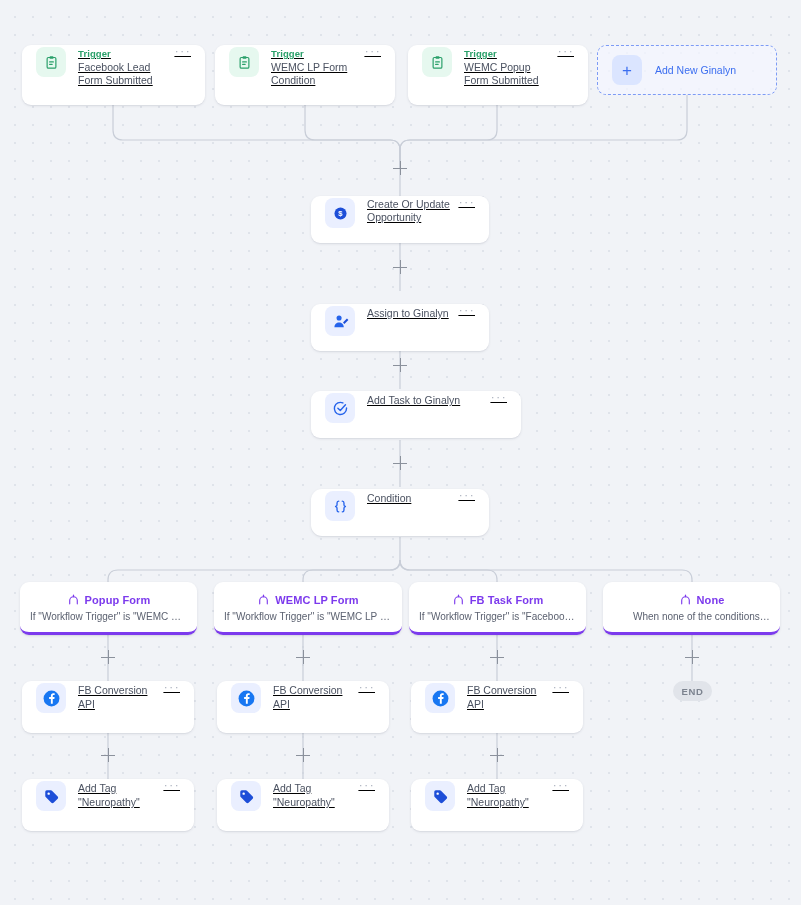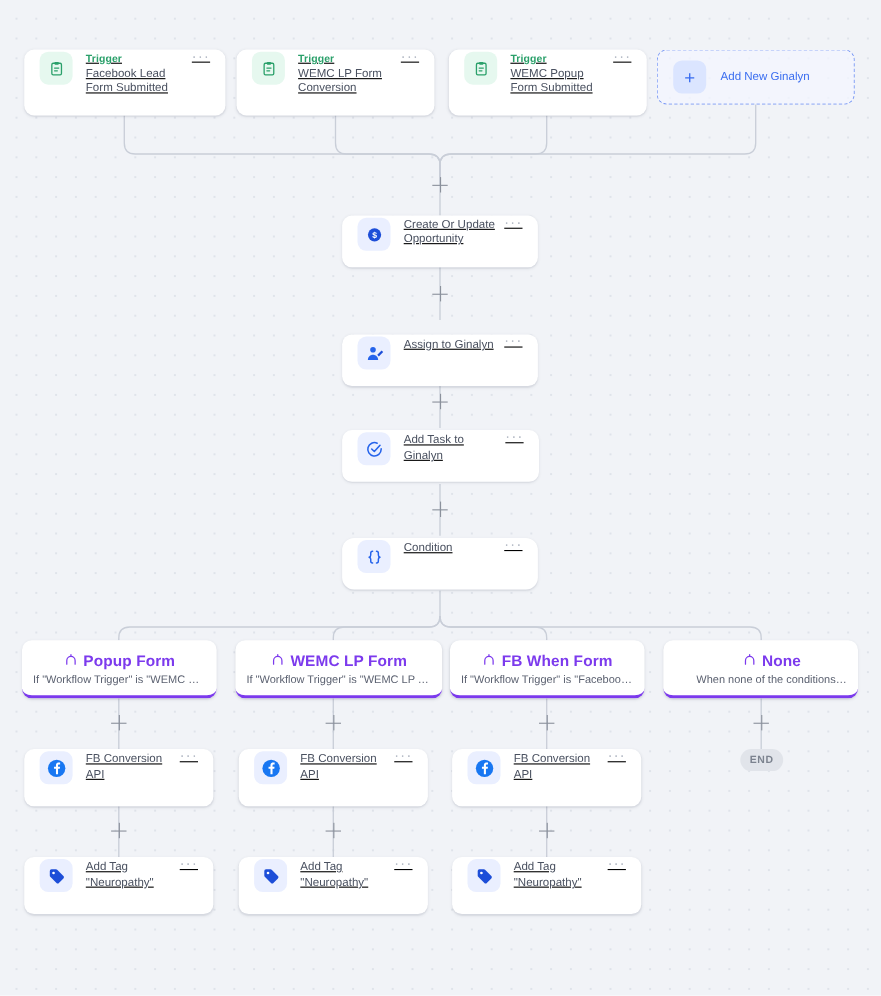--- a/index.html
+++ b/index.html
@@ -154,21 +154,21 @@
     padding: 8px 10px 7px;
     cursor: pointer;
   }
   .branch .head {
     display: flex;
     align-items: center;
     gap: 5px;
     margin-bottom: 5px;
   }
   .branch .bname {
-    font-size: 14px;
+    font-size: 11px;
     font-weight: 700;
     color: #7c3aed;
     letter-spacing: .1px;
   }
   .branch .bdesc {
     font-size: 10px;
     color: #5b6170;
     white-space: nowrap;
     overflow: hidden;
     text-overflow: ellipsis;
@@ -247,21 +247,21 @@
     <span class="icon-wrap green">
       <svg width="15" height="15" viewBox="0 0 24 24" fill="none" stroke="#2aa06a" stroke-width="1.9" stroke-linecap="round" stroke-linejoin="round">
         <rect x="5" y="4" width="14" height="17" rx="2"></rect>
         <rect x="9" y="2" width="6" height="4" rx="1" fill="#2aa06a" stroke="none"></rect>
         <line x1="9" y1="11" x2="15" y2="11"></line>
           <line x1="9" y1="15" x2="13" y2="15"></line>
       </svg>
     </span>
     <span class="body">
       <span class="kicker" style="display:block">Trigger</span>
-      <span class="title" style="display:block">WEMC LP Form Conversion</span>
+      <span class="title" style="display:block">WEMC LP Form Condition</span>
     </span>
     <span class="dots">···</span>
   </div>
 
   <div class="node" style="left:408px; top:45px; width:180px; height:60px;">
     <span class="icon-wrap green">
       <svg width="15" height="15" viewBox="0 0 24 24" fill="none" stroke="#2aa06a" stroke-width="1.9" stroke-linecap="round" stroke-linejoin="round">
         <rect x="5" y="4" width="14" height="17" rx="2"></rect>
         <rect x="9" y="2" width="6" height="4" rx="1" fill="#2aa06a" stroke="none"></rect>
         <line x1="9" y1="11" x2="15" y2="11"></line>
@@ -305,21 +305,21 @@
         <path d="M3.4 20c0-3.9 3-6.6 6.6-6.6s6.6 2.7 6.6 6.6z"></path>
         <path d="M15.5 13.5l5.6-5.6 2 2-5.6 5.6z" fill="#1d4ed8"></path>
       </svg>
     </span>
     <span class="body">
       <span class="title-single" style="display:block">Assign to Ginalyn</span>
     </span>
     <span class="dots">···</span>
   </div>
 
-  <div class="node" style="left:311px; top:391px; width:179px; height:47px;">
+  <div class="node" style="left:311px; top:391px; width:210px; height:47px;">
     <span class="icon-wrap blue">
       <svg width="17" height="17" viewBox="0 0 24 24" fill="none" stroke="#2563eb" stroke-width="2" stroke-linecap="round" stroke-linejoin="round">
         <path d="M20.5 11.2V12a8.6 8.6 0 1 1-5.1-7.9"></path>
         <path d="M8.3 11.6l3.4 3.2 7.3-8.1"></path>
       </svg>
     </span>
     <span class="body">
       <span class="title-single" style="display:block">Add Task to Ginalyn</span>
     </span>
     <span class="dots">···</span>
@@ -359,21 +359,21 @@
     </span>
     <span class="bdesc">If "Workflow Trigger" is "WEMC LP For...</span>
   </div>
 
   <div class="branch" style="left:409px; top:582px; width:177px; height:53px;">
     <span class="head">
       <svg width="13" height="13" viewBox="0 0 24 24" fill="none" stroke="#7c3aed" stroke-width="2.1" stroke-linecap="round">
         <path d="M5 20V14a7 7 0 0 1 14 0v6"></path>
           <path d="M12 7V4"></path>
       </svg>
-      <span class="bname">FB When Form</span>
+      <span class="bname">FB Task Form</span>
     </span>
     <span class="bdesc">If "Workflow Trigger" is "Facebook Le...</span>
   </div>
 
   <div class="branch" style="left:603px; top:582px; width:177px; height:53px;padding-left:30px;">
     <span class="head">
       <svg width="13" height="13" viewBox="0 0 24 24" fill="none" stroke="#7c3aed" stroke-width="2.1" stroke-linecap="round">
         <path d="M5 20V14a7 7 0 0 1 14 0v6"></path>
           <path d="M12 7V4"></path>
       </svg>

